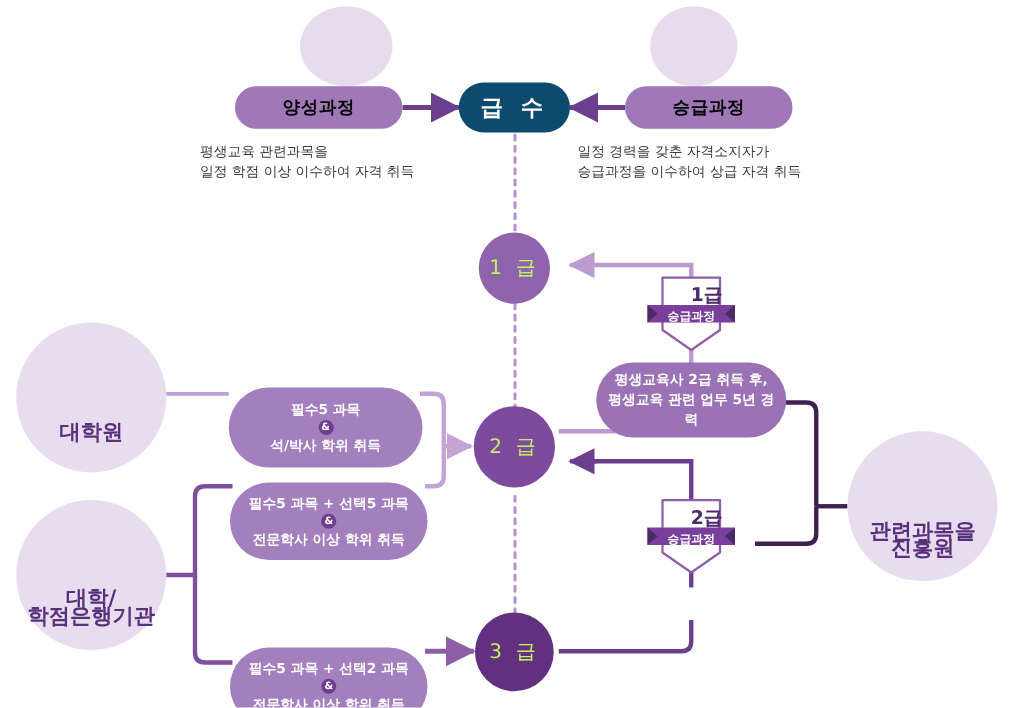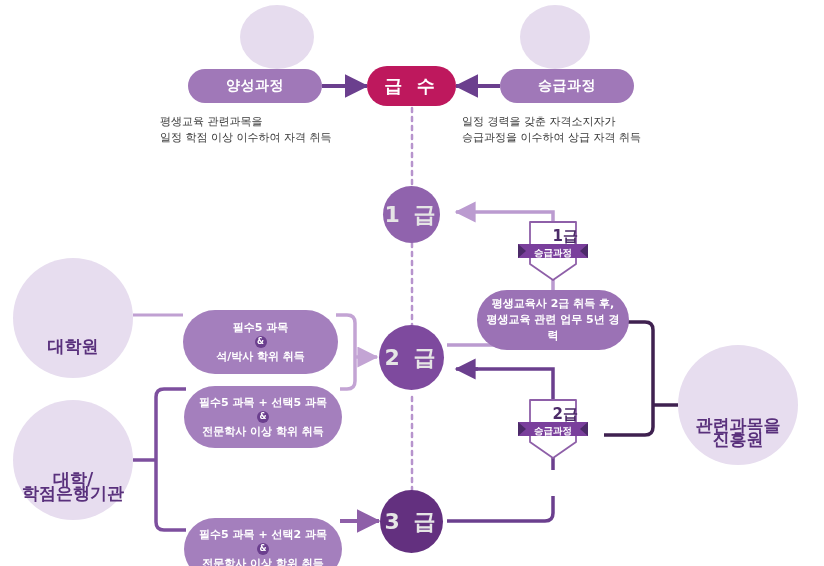--- a/index.html
+++ b/index.html
@@ -23,53 +23,53 @@
   .icon-bubble {
     border-radius: 50%;
     background: #e6dcee;
     display: flex; align-items: center; justify-content: center;
   }
 
   
   .course-pill {
     border-radius: 999px;
     background: #a078b8;
-    color: #ffffff;
+    color: #000000;
     display: flex; align-items: center; justify-content: center;
     font-weight: bold;
     letter-spacing: .5px;
   }
 
   
   .gubsu-pill {
     border-radius: 22px;
-    background: #be185d;
+    background: #0c4a6e;
     color: #ffffff;
     display: flex; align-items: center; justify-content: center;
     font-weight: bold;
     letter-spacing: 4px;
   }
 
   
   .caption {
     color: #3a3a3a;
     font-weight: normal;
     font-size: 11px;
     line-height: 16px;
     text-align: left;
     white-space: pre-line;
   }
 
   
   .grade-circle {
     border-radius: 50%;
-    color: #e5e5e5;
-    display: flex; align-items: center; justify-content: center;
-    font-weight: bold;
-    font-size: 22px;
+    color: #bef264;
+    display: flex; align-items: center; justify-content: center;
+    font-weight: normal;
+    font-size: 16px;
     letter-spacing: 3px;
   }
 
   
   .req-box {
     border-radius: 999px;
     background: #a47fbd;
     color: #ffffff;
     display: flex; flex-direction: column;
     align-items: center; justify-content: center;

